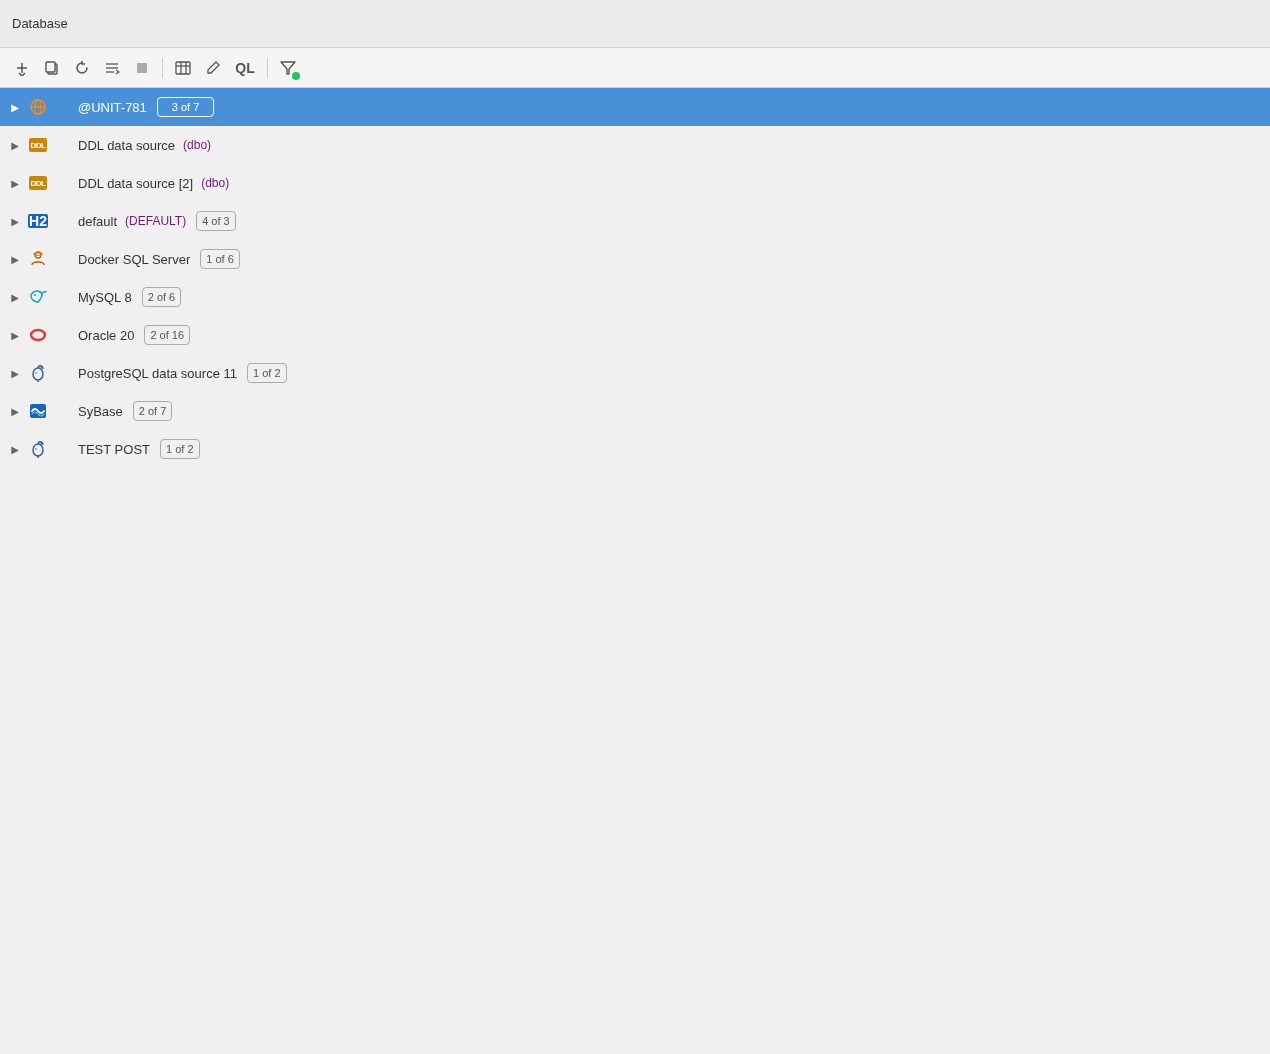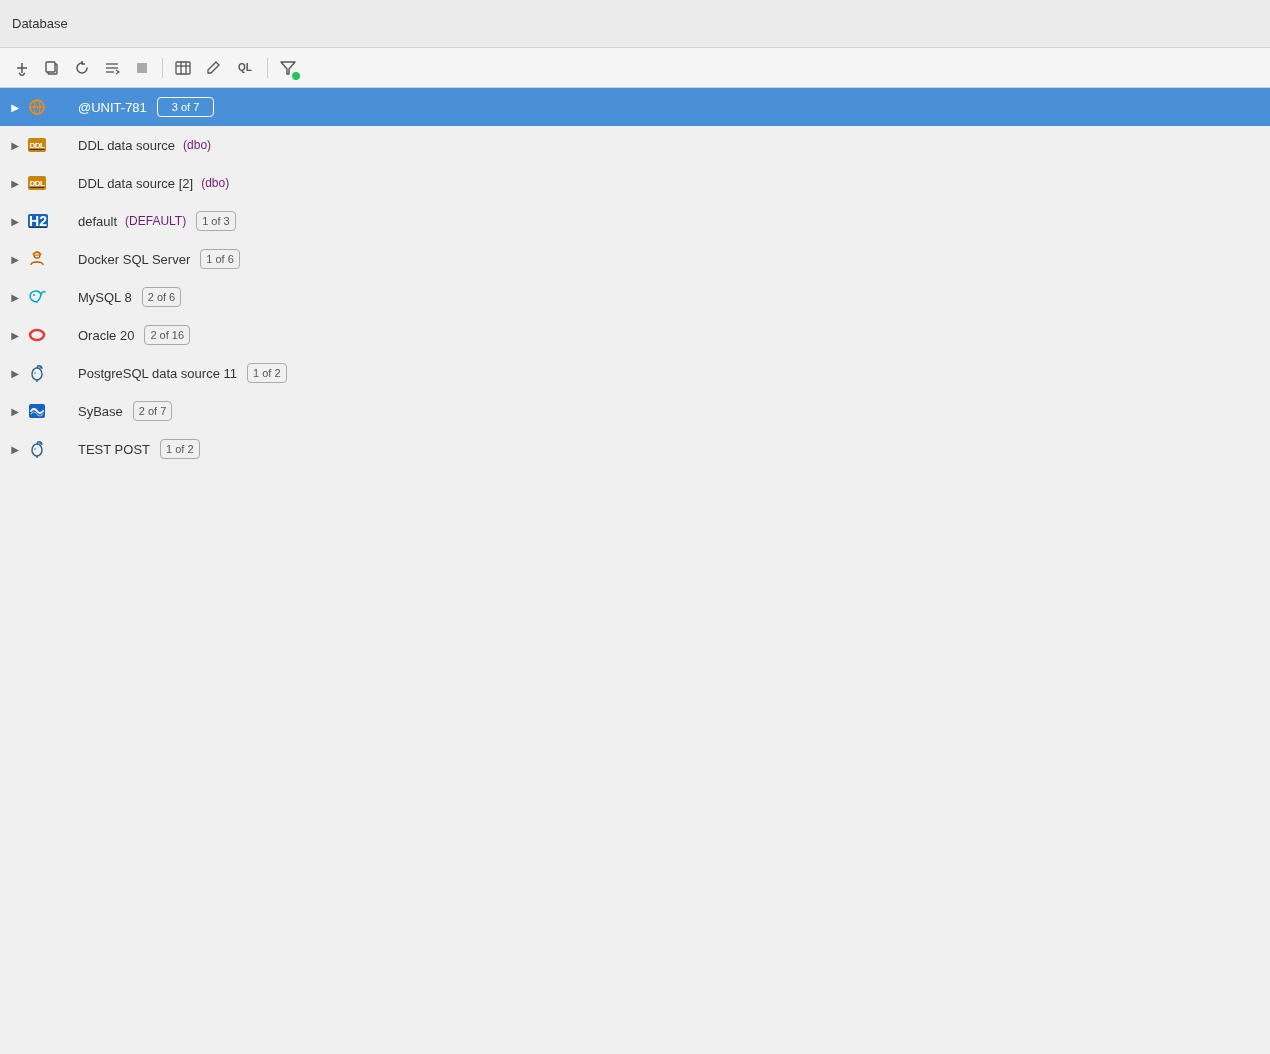--- a/index.html
+++ b/index.html
@@ -96,23 +96,22 @@
       flex-shrink: 0;
     }
     .tree-item.selected .expand-arrow {
       color: #fff;
     }
     .item-icon {
       width: 20px;
       height: 20px;
       display: flex;
       align-items: center;
-      justify-content: flex-start;
+      justify-content: center;
       flex-shrink: 0;
-      text-decoration: underline;
     }
     .item-label {
       font-size: 13px;
       font-weight: 400;
       margin-left: 24px;
     }
     .sub-label {
       font-size: 12px;
       color: #701a75;
       margin-left: 2px;
@@ -223,21 +222,21 @@
         <line x1="11" y1="2" x2="11" y2="14" stroke="#555" stroke-width="1.3"></line>
       </svg>
     </button>
 
     <button class="toolbar-btn" title="Edit">
       <svg width="16" height="16" viewBox="0 0 16 16" fill="none">
         <path d="M11 2l3 3-8 8H3v-3l8-8z" stroke="#555" stroke-width="1.3" fill="none"></path>
       </svg>
     </button>
 
-    <button class="toolbar-btn" title="Open SQL Console" style="font-size:10px; font-weight:600; color:#555; width:32px;">QL</button>
+    <button class="toolbar-btn" title="Open SQL Console" style="font-size:14px; font-weight:600; color:#555; width:32px;">QL</button>
 
     <div class="toolbar-sep"></div>
 
     <button class="toolbar-btn filter-icon-wrap" title="Filter" style="position:relative;">
       <svg width="16" height="16" viewBox="0 0 16 16" fill="none">
         <polygon points="1,2 15,2 9,9 9,14 7,14 7,9" fill="none" stroke="#555" stroke-width="1.4" stroke-linejoin="round"></polygon>
       </svg>
       <span class="filter-dot"></span>
     </button>
   </div>
@@ -278,21 +277,21 @@
       <span class="sub-label">(dbo)</span>
     </div>
 
     <div class="tree-item">
       <span class="expand-arrow">▶</span>
       <span class="item-icon">
         <span class="icon-h2">H2</span>
       </span>
       <span class="item-label">default</span>
       <span class="sub-label">(DEFAULT)</span>
-      <span class="badge">1 of 3</span>
+      <span class="badge">4 of 3</span>
     </div>
 
     <div class="tree-item">
       <span class="expand-arrow">▶</span>
       <span class="item-icon">
 
         <svg width="18" height="18" viewBox="0 0 18 18">
           <circle cx="9" cy="5" r="3" fill="none" stroke="#b85c00" stroke-width="1.3"></circle>
           <path d="M3 15 C3 11 15 11 15 15" fill="none" stroke="#b85c00" stroke-width="1.3"></path>
           <ellipse cx="9" cy="4" rx="4" ry="1.2" fill="none" stroke="#cc7700" stroke-width="1.1"></ellipse>

